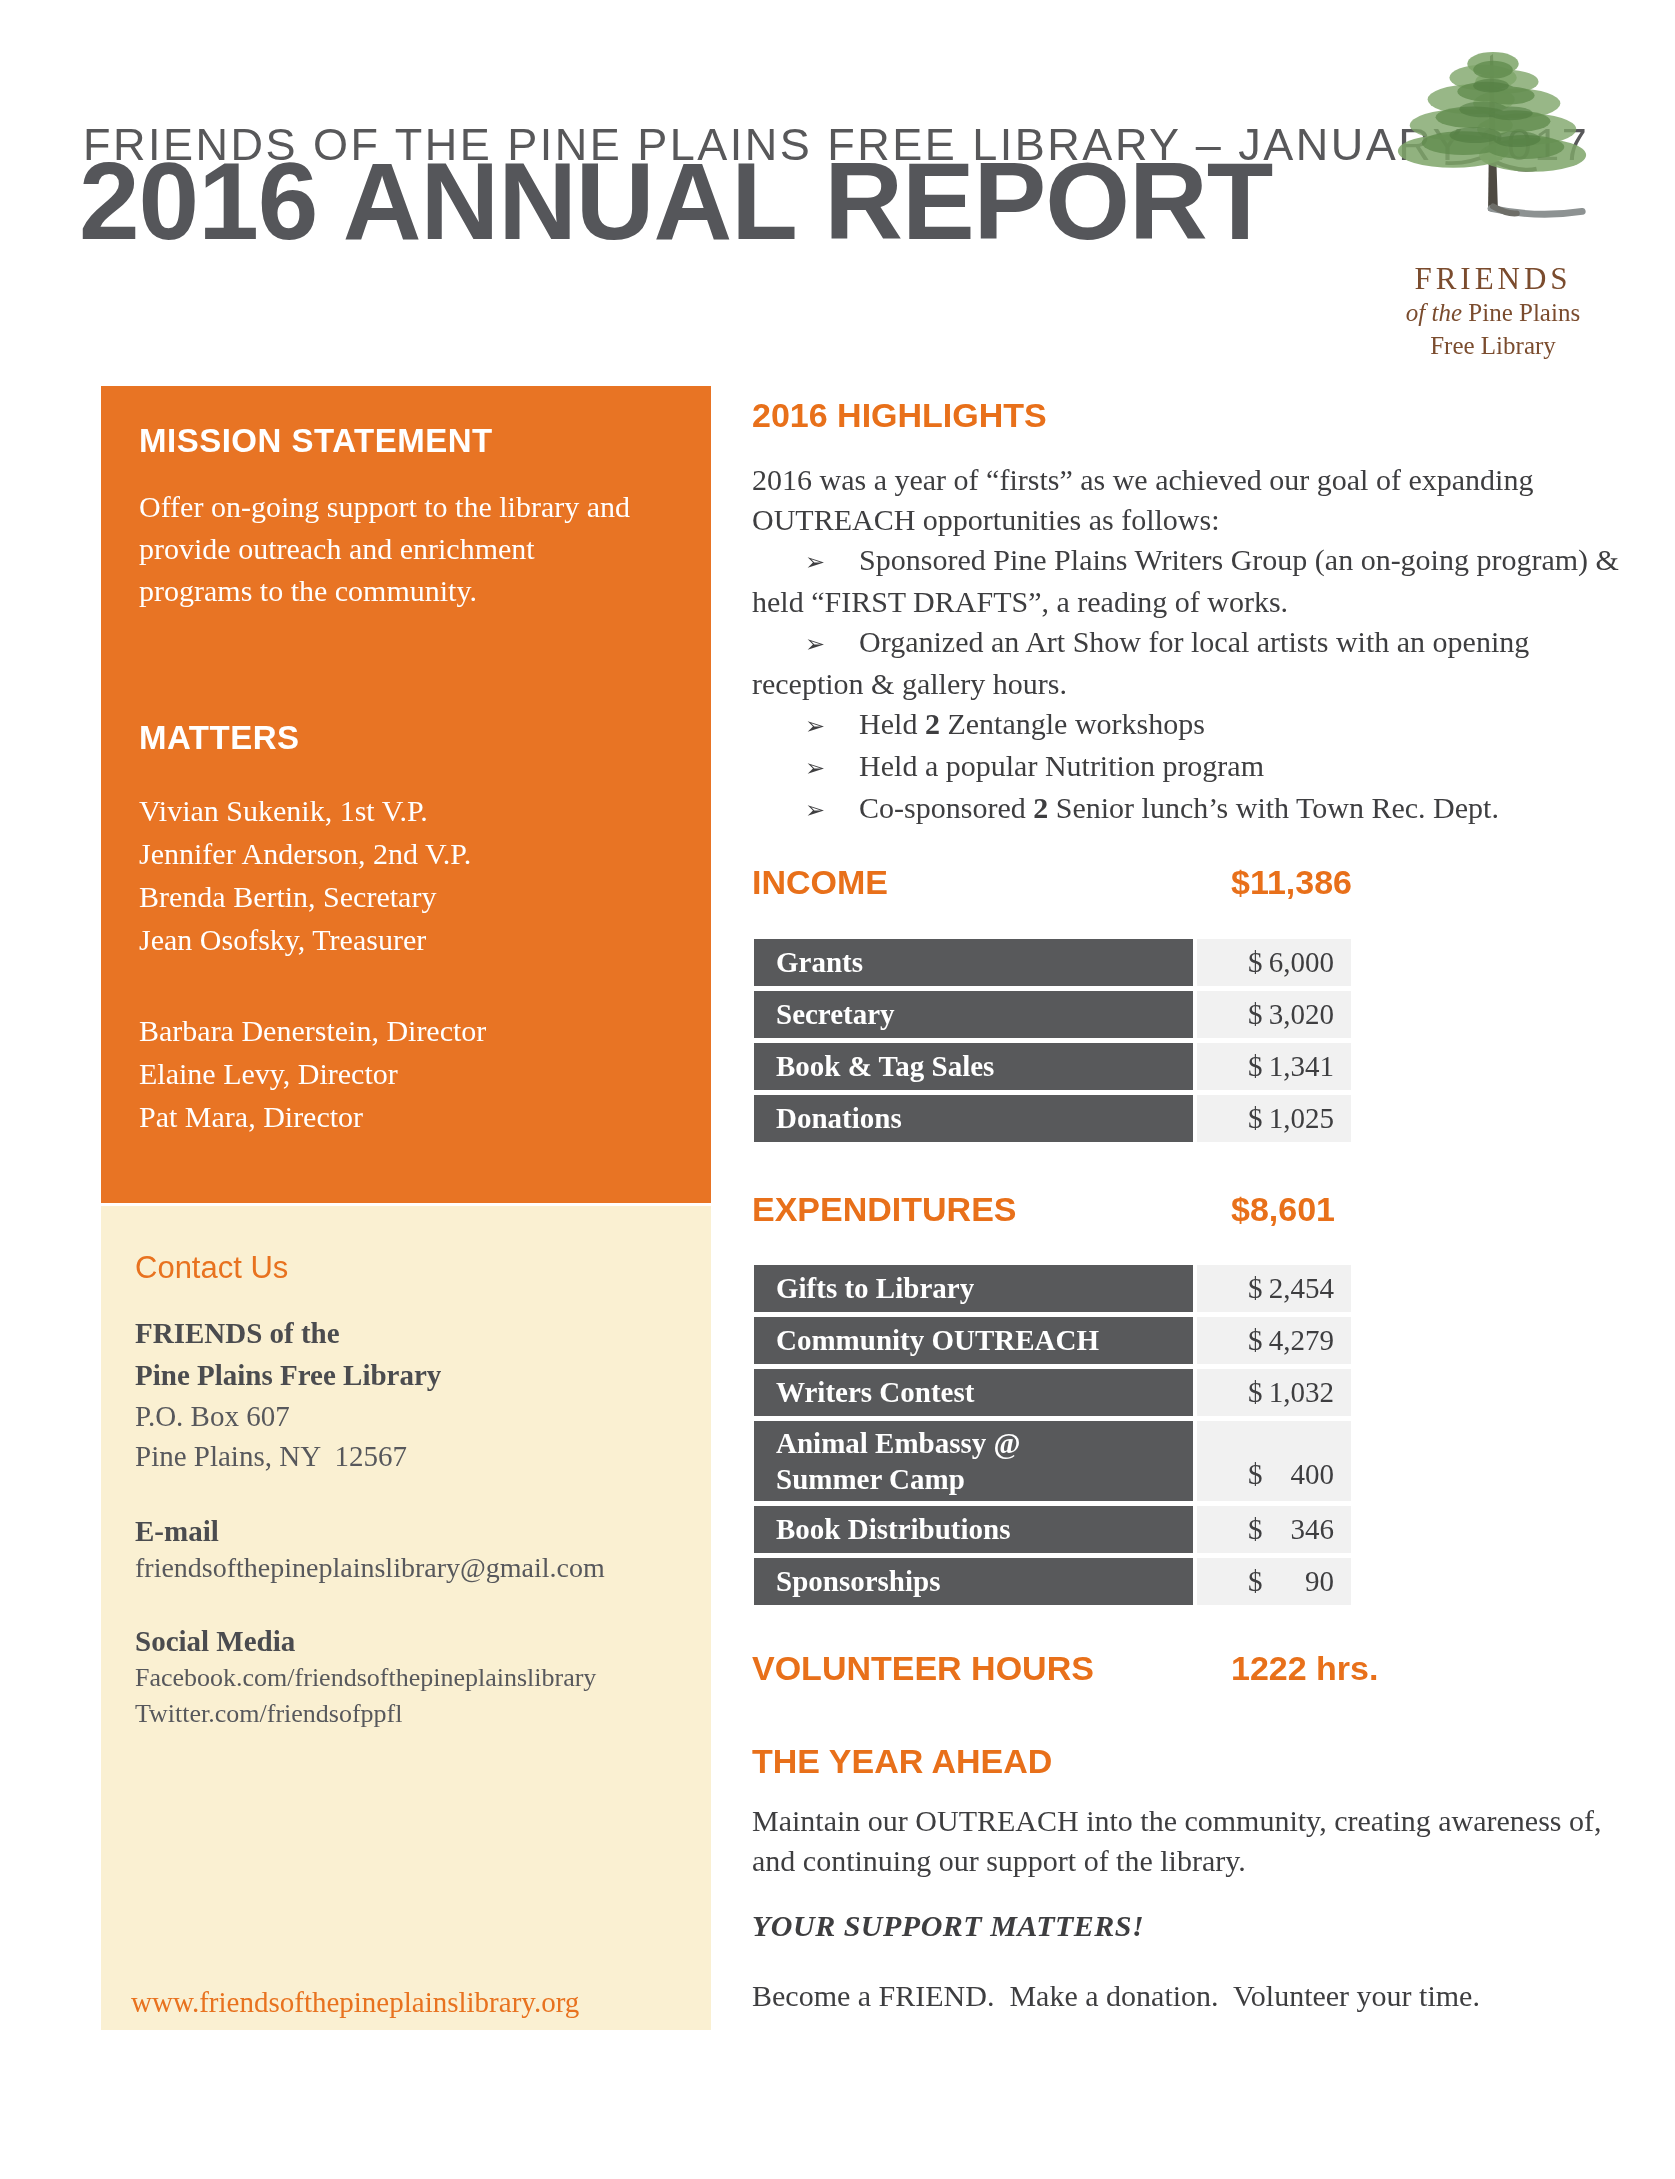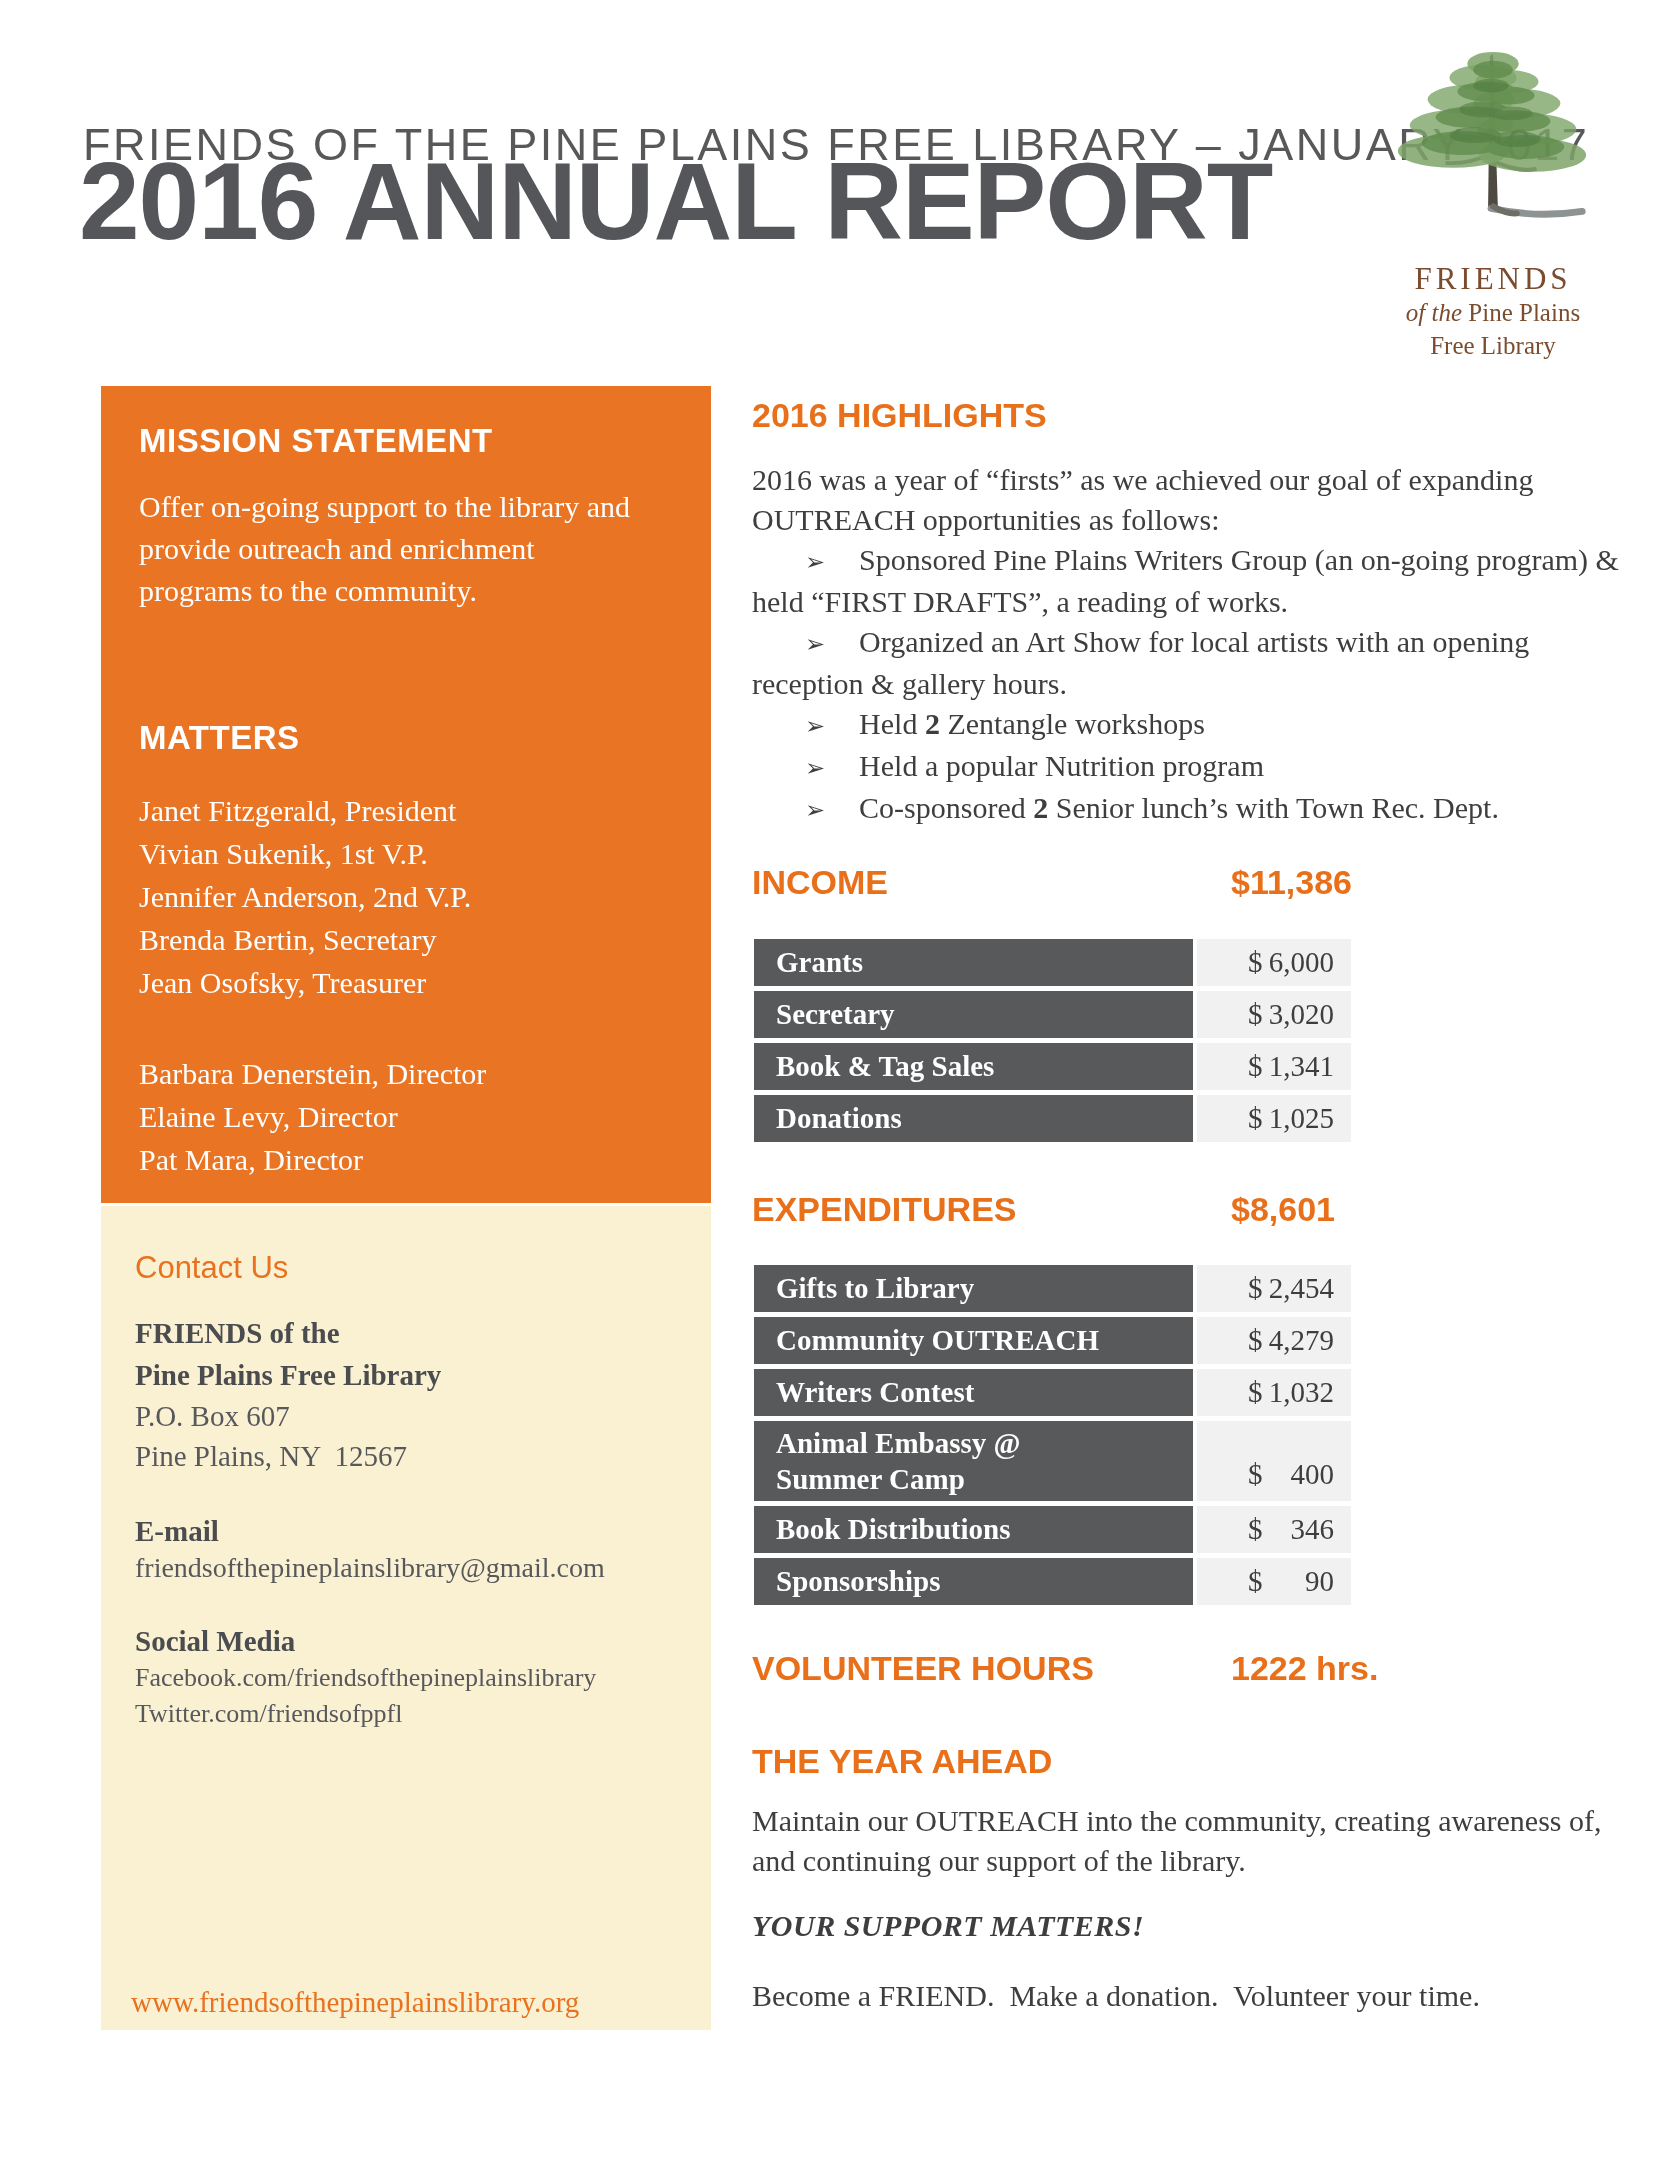--- a/index.html
+++ b/index.html
@@ -160,21 +160,20 @@
     <div class="logo-name2"><span>of the </span><span style="font-style:normal">Pine Plains</span></div>
     <div class="logo-name3">Free Library</div>
   </div>
 
   <div class="panel-orange">
     <h2>MISSION STATEMENT</h2>
     <p class="mission-text">Offer on-going support to the library and provide outreach and enrichment programs to the community.</p>
 
     <h2 class="officers-h">MATTERS</h2>
     <div class="officer-group1">
-      <p>Janet Fitzgerald, President</p>
       <p>Vivian Sukenik, 1st V.P.</p>
       <p>Jennifer Anderson, 2nd V.P.</p>
       <p>Brenda Bertin, Secretary</p>
       <p>Jean Osofsky, Treasurer</p>
     </div>
     <div class="officer-group2">
       <p>Barbara Denerstein, Director</p>
       <p>Elaine Levy, Director</p>
       <p>Pat Mara, Director</p>
     </div>

